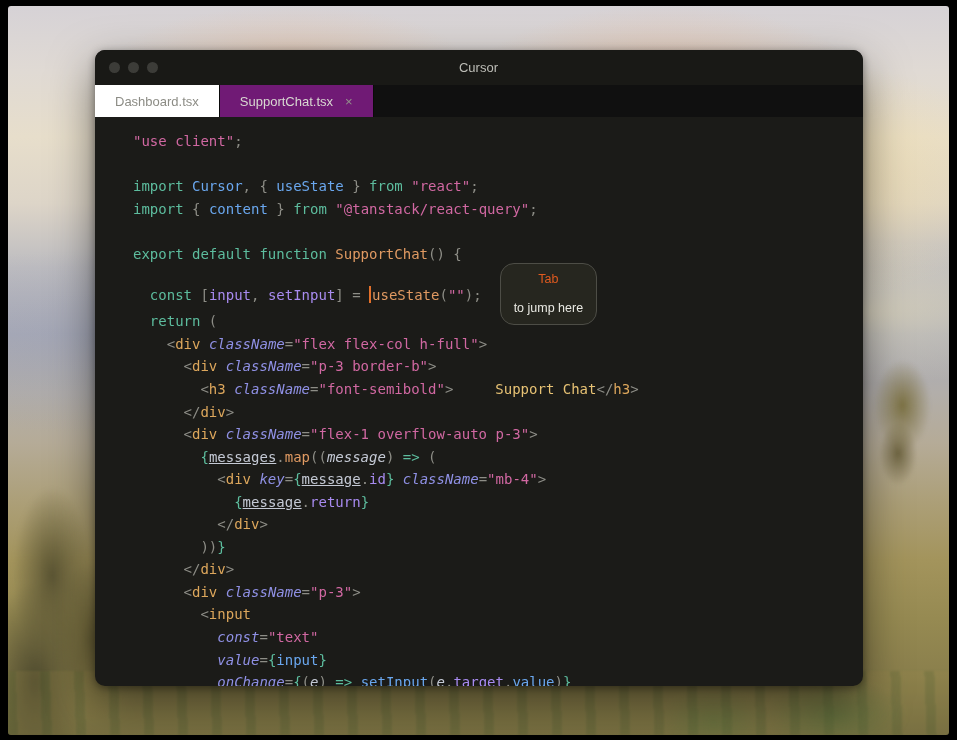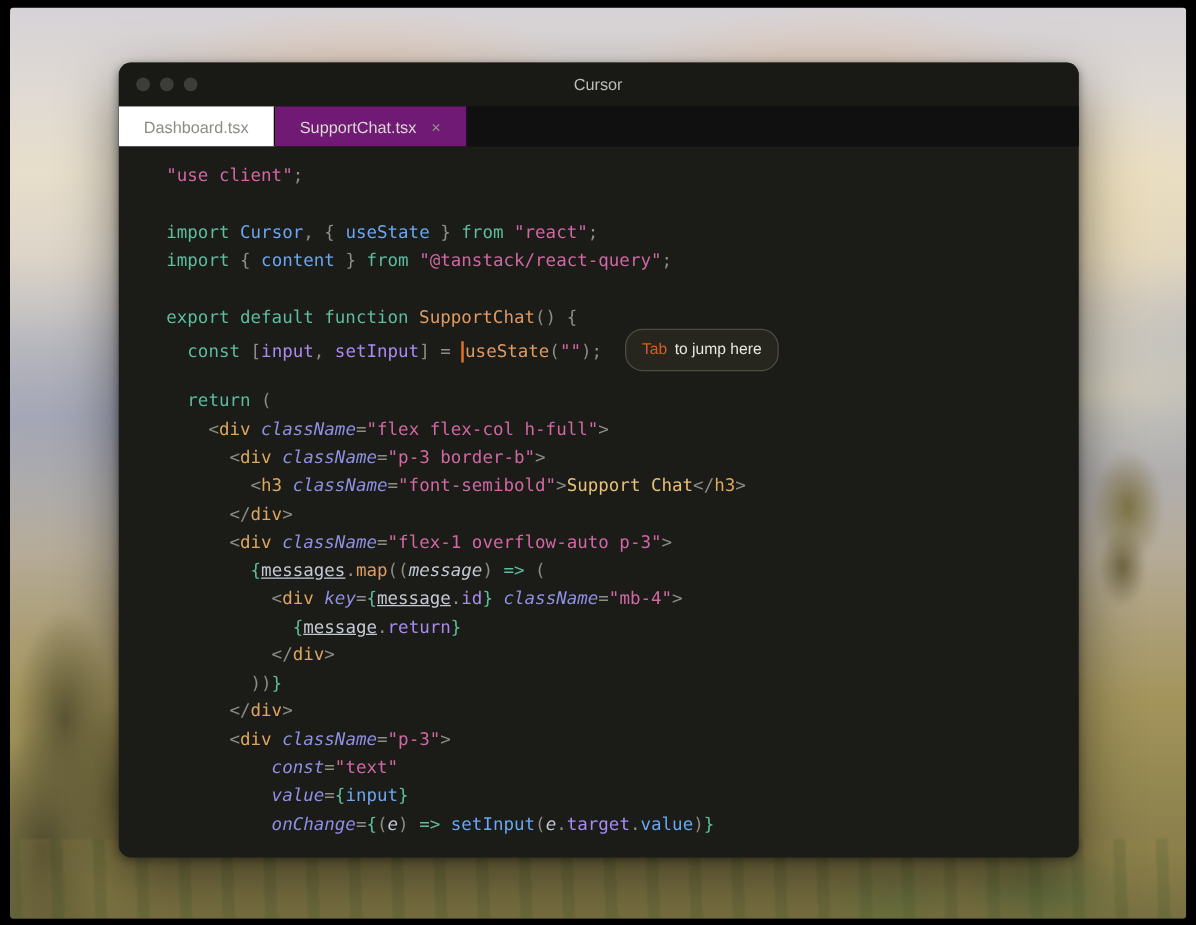--- a/index.html
+++ b/index.html
@@ -77,35 +77,35 @@
     font-family:"DejaVu Sans Mono", monospace; font-size:14px;
   }
   .code-line{ white-space:pre; height:22.55px; line-height:22.55px; }
   .tok-kw{ color:var(--c-kw); }
   .tok-blue{ color:var(--c-blue); }
   .tok-purple{ color:var(--c-purple); }
   .tok-attr{ color:var(--c-attr); font-style:italic; }
   .tok-fn{ color:var(--c-fn); }
   .tok-tag{ color:var(--c-tag); }
   .tok-str{ color:var(--c-str); }
-  .tok-text{ color:var(--c-text); }
+  .tok-text{ color:var(--c-text);margin-left:42px; }
   .tok-punc{ color:var(--c-punc); }
   .tok-plain{ color:var(--c-plain);text-decoration:underline; }
   .tok-pitalic{ color:var(--c-pitalic); font-style:italic; }
   .tok-brace{ color:var(--c-brace); }
   .caret{
     display:inline-block; width:2px; height:17px; margin-right:1px;
     background:var(--c-caret); vertical-align:text-bottom;
   }
   .hint-pill{
     display:inline-flex; align-items:center; gap:6px;
     margin-left:18px; padding:4px 13px 5px;
     border:1px solid #4d4d46; border-radius:14px; background:#26261f;
     font-family:"Liberation Sans", sans-serif; font-size:12.5px;
-    vertical-align:middle; transform:translateY(-2px);
+    vertical-align:middle; transform:translateY(-2px);flex-direction:column;
   }
   .hint-key{ color:var(--c-hintKey); }
   .hint-text{ color:#e8e8e2; }
 </style>
 </head>
 <body>
 
 <div class="desktop">
   <div class="trees-left"></div>
   <div class="tree-right"></div>
@@ -143,18 +143,19 @@
         <div class="code-line"><span class="tok-punc">        &lt;</span><span class="tok-tag">h3</span><span class="tok-attr"> className</span><span class="tok-punc">=</span><span class="tok-str">"font-semibold"</span><span class="tok-punc">&gt;</span><span class="tok-text">Support Chat</span><span class="tok-punc">&lt;/</span><span class="tok-tag">h3</span><span class="tok-punc">&gt;</span></div>
         <div class="code-line"><span class="tok-punc">      &lt;/</span><span class="tok-tag">div</span><span class="tok-punc">&gt;</span></div>
         <div class="code-line"><span class="tok-punc">      &lt;</span><span class="tok-tag">div</span><span class="tok-attr"> className</span><span class="tok-punc">=</span><span class="tok-str">"flex-1 overflow-auto p-3"</span><span class="tok-punc">&gt;</span></div>
         <div class="code-line"><span class="tok-punc">        </span><span class="tok-brace">{</span><span class="tok-plain">messages</span><span class="tok-punc">.</span><span class="tok-fn">map</span><span class="tok-punc">((</span><span class="tok-pitalic">message</span><span class="tok-punc">) </span><span class="tok-kw">=&gt;</span><span class="tok-punc"> (</span></div>
         <div class="code-line"><span class="tok-punc">          &lt;</span><span class="tok-tag">div</span><span class="tok-attr"> key</span><span class="tok-punc">=</span><span class="tok-brace">{</span><span class="tok-plain">message</span><span class="tok-punc">.</span><span class="tok-purple">id</span><span class="tok-brace">}</span><span class="tok-attr"> className</span><span class="tok-punc">=</span><span class="tok-str">"mb-4"</span><span class="tok-punc">&gt;</span></div>
         <div class="code-line"><span class="tok-punc">            </span><span class="tok-brace">{</span><span class="tok-plain">message</span><span class="tok-punc">.</span><span class="tok-purple">return</span><span class="tok-brace">}</span></div>
         <div class="code-line"><span class="tok-punc">          &lt;/</span><span class="tok-tag">div</span><span class="tok-punc">&gt;</span></div>
         <div class="code-line"><span class="tok-punc">        ))</span><span class="tok-brace">}</span></div>
         <div class="code-line"><span class="tok-punc">      &lt;/</span><span class="tok-tag">div</span><span class="tok-punc">&gt;</span></div>
         <div class="code-line"><span class="tok-punc">      &lt;</span><span class="tok-tag">div</span><span class="tok-attr"> className</span><span class="tok-punc">=</span><span class="tok-str">"p-3"</span><span class="tok-punc">&gt;</span></div>
+        <div class="code-line"><span class="tok-punc">        &lt;</span><span class="tok-tag">input</span></div>
         <div class="code-line"><span class="tok-attr">          const</span><span class="tok-punc">=</span><span class="tok-str">"text"</span></div>
         <div class="code-line"><span class="tok-attr">          value</span><span class="tok-punc">=</span><span class="tok-brace">{</span><span class="tok-blue">input</span><span class="tok-brace">}</span></div>
         <div class="code-line"><span class="tok-attr">          onChange</span><span class="tok-punc">=</span><span class="tok-brace">{</span><span class="tok-punc">(</span><span class="tok-pitalic">e</span><span class="tok-punc">) </span><span class="tok-kw">=&gt;</span><span class="tok-punc"> </span><span class="tok-blue">setInput</span><span class="tok-punc">(</span><span class="tok-pitalic">e</span><span class="tok-punc">.</span><span class="tok-purple">target</span><span class="tok-punc">.</span><span class="tok-blue">value</span><span class="tok-punc">)</span><span class="tok-brace">}</span></div>
       </div>
   </div>
 </div>
 
 </body></html>

